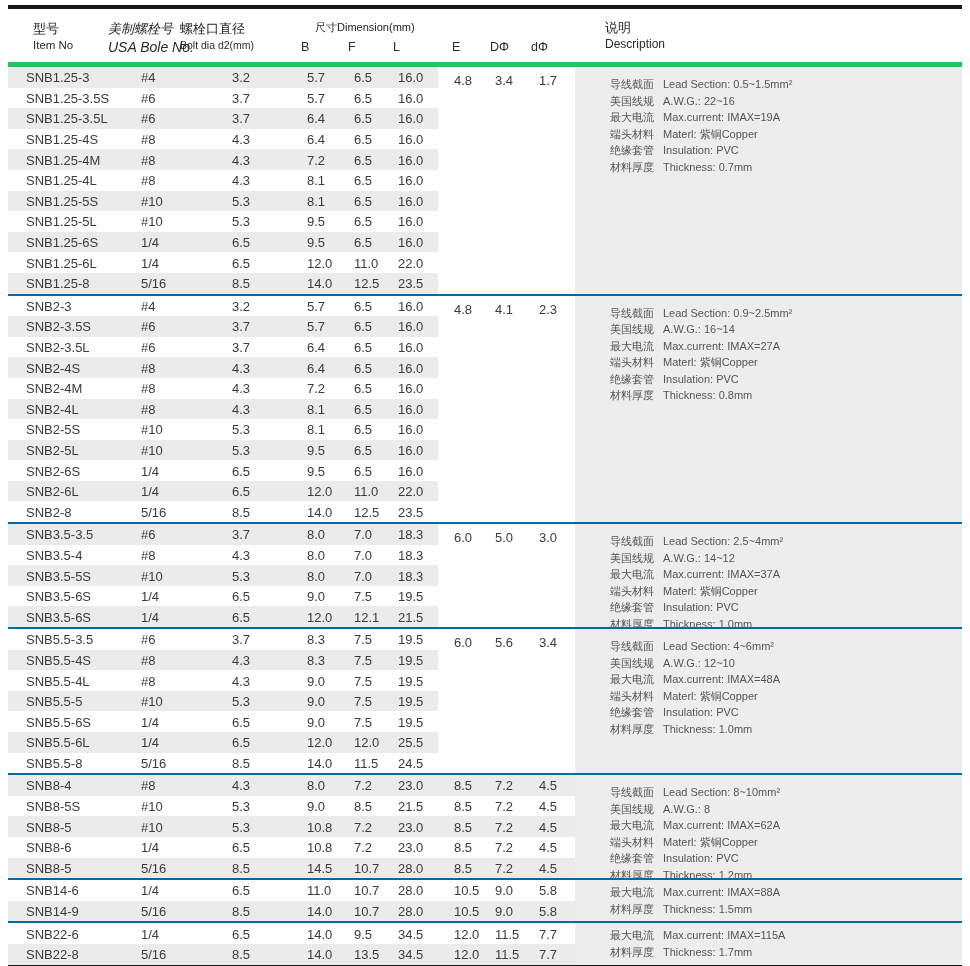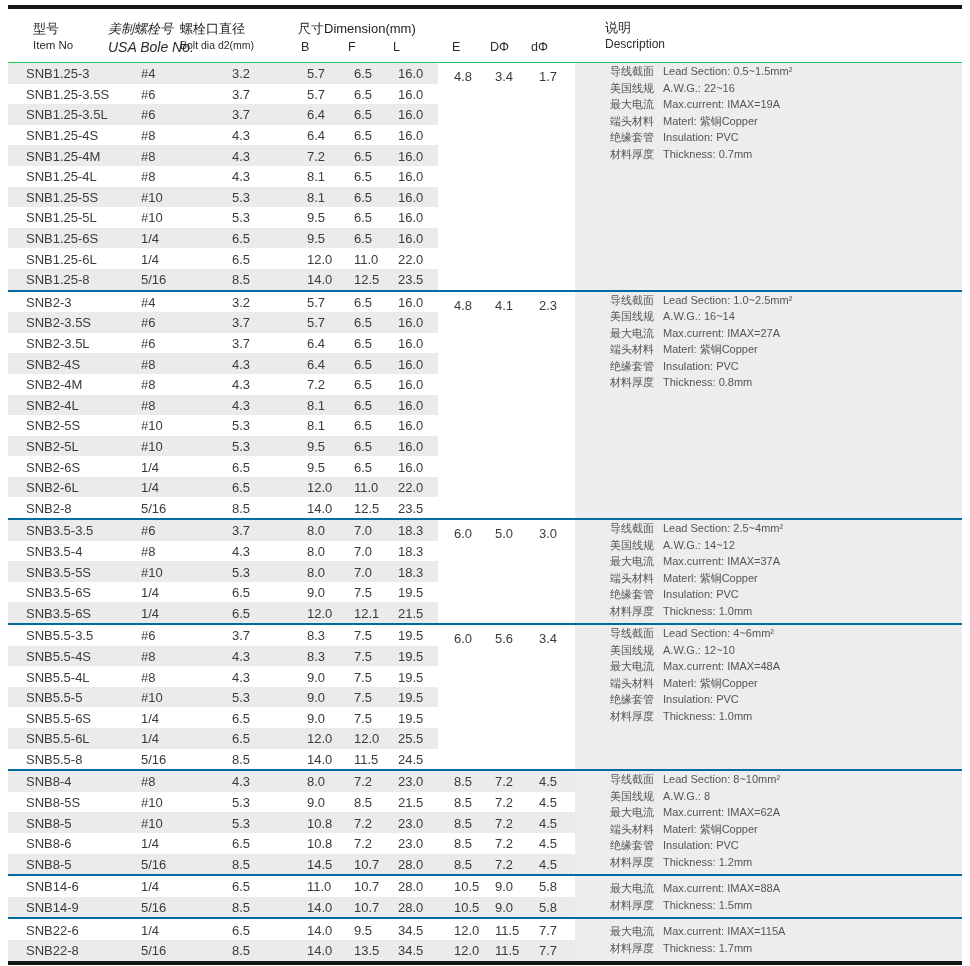--- a/index.html
+++ b/index.html
@@ -1,47 +1,47 @@
 <!DOCTYPE html>
 <html><head>
 <meta charset="utf-8">
 <style>
   html,body{margin:0;padding:0;background:#ffffff;}
   body{width:970px;height:966px;font-family:"Liberation Sans","DejaVu Sans",sans-serif;overflow:hidden;}
   .page{position:relative;width:954px;margin:5px 8px 0 8px;}
   .bar{height:4px;background:#161616;}
-  .thead{position:relative;height:53px;border-bottom:1px solid #22c55e;background:#fff;text-align:right;}
+  .thead{position:relative;height:53px;border-bottom:5px solid #22c55e;background:#fff;text-align:right;}
   .h{position:absolute;white-space:nowrap;color:#222;}
   .h-zh{font-size:13px;top:11px;}
   .h-en{font-size:11.5px;top:30px;color:#2b2b2b;}
   .h-sub{font-size:12.5px;top:31px;color:#2b2b2b;}
   .pos-item{left:25px;}
   .pos-usa{left:100px;font-style:italic;}
   .pos-bolt{left:172px;}
-  .pos-dim{left:290px;font-size:13px;}
+  .pos-dim{left:307px;font-size:11px;}
   .pos-b{left:293px;}.pos-f{left:340px;}.pos-l{left:385px;}
   .pos-e{left:444px;}.pos-D{left:482px;}.pos-d{left:523px;}
   .pos-desc{left:597px;}
   .section{position:relative;text-decoration:underline;}
   .section + .section{border-top:2px solid #0369a1;}
   .row{position:relative;height:20.6px;}
   .sec-merged .stripe{background:linear-gradient(90deg,#ebebeb 0,#ebebeb 430px,rgba(0,0,0,0) 430px);}
   .sec-full   .stripe{background:linear-gradient(90deg,#ebebeb 0,#ebebeb 567px,rgba(0,0,0,0) 567px);}
   .c{position:absolute;top:50%;transform:translateY(-50%);font-size:13px;color:#3b3b3b;white-space:nowrap;line-height:1;}
   .c0{left:18px;}
   .c1{left:133px;}
   .c2{left:224px;}
   .c3{left:299px;}
   .c4{left:346px;}
   .c5{left:390px;}
   .c6{left:446px;}
   .c7{left:487px;}
   .c8{left:531px;}
   .edd{position:absolute;top:3px;left:0;right:0;height:20.6px;pointer-events:none;}
-  .desc{position:absolute;left:567px;right:0;top:0;bottom:0;background:#ededed;box-sizing:border-box;}
+  .desc{position:absolute;left:567px;right:0;top:0;bottom:0;background:#ededed;box-sizing:border-box;padding-top:9px;}
   .desc-small{padding-top:4px;}
   .dline{display:flex;line-height:16.5px;font-size:11px;color:#555;white-space:nowrap;}
   .dzh{margin-left:35px;width:52px;flex:none;}
   .den{margin-left:1px;}
 </style>
 </head>
 <body>
 
 <div class="page">
   <div class="bar"></div>
@@ -276,21 +276,21 @@
           <span class="c c5">23.5</span>
         </div>
         <div class="edd">
           <span class="c c6">4.8</span>
           <span class="c c7">4.1</span>
           <span class="c c8">2.3</span>
         </div>
         <div class="desc">
           <div class="dline">
             <span class="dzh">导线截面</span>
-            <span class="den">Lead Section: 1.0~2.5mm²</span>
+            <span class="den">Lead Section: 0.9~2.5mm²</span>
           </div>
           <div class="dline">
             <span class="dzh">美国线规</span>
             <span class="den">A.W.G.: 16~14</span>
           </div>
           <div class="dline">
             <span class="dzh">最大电流</span>
             <span class="den">Max.current: IMAX=27A</span>
           </div>
           <div class="dline">

